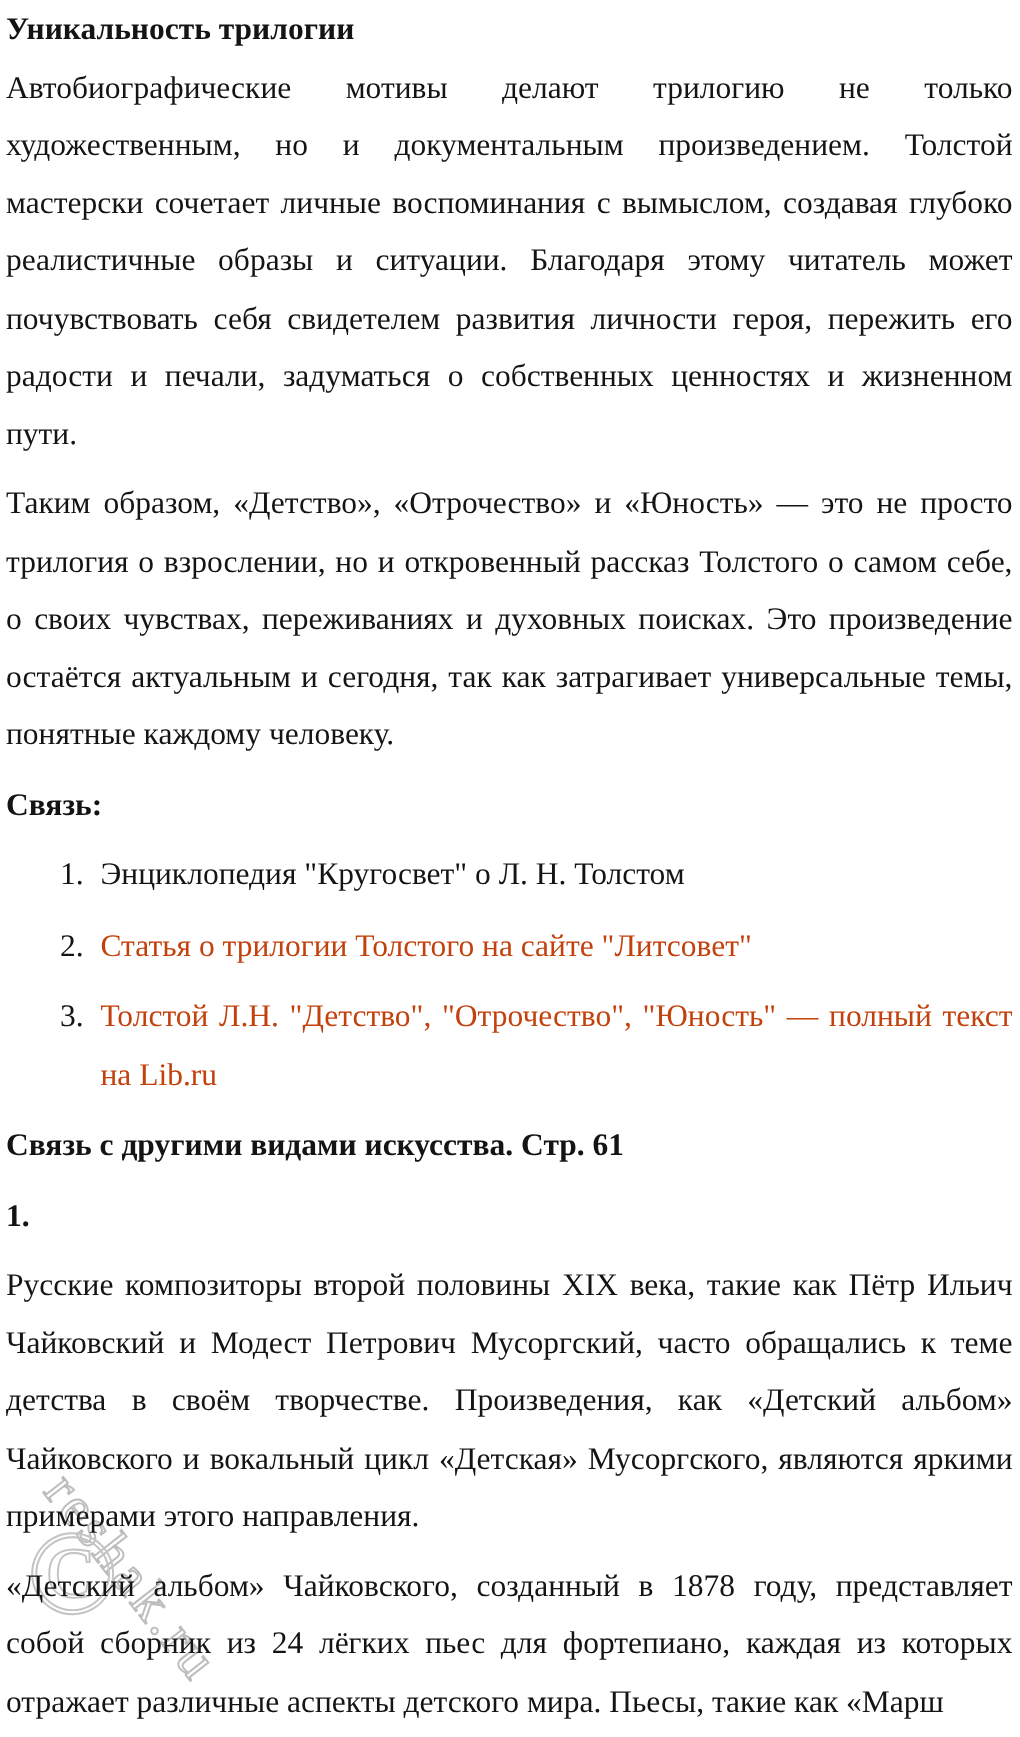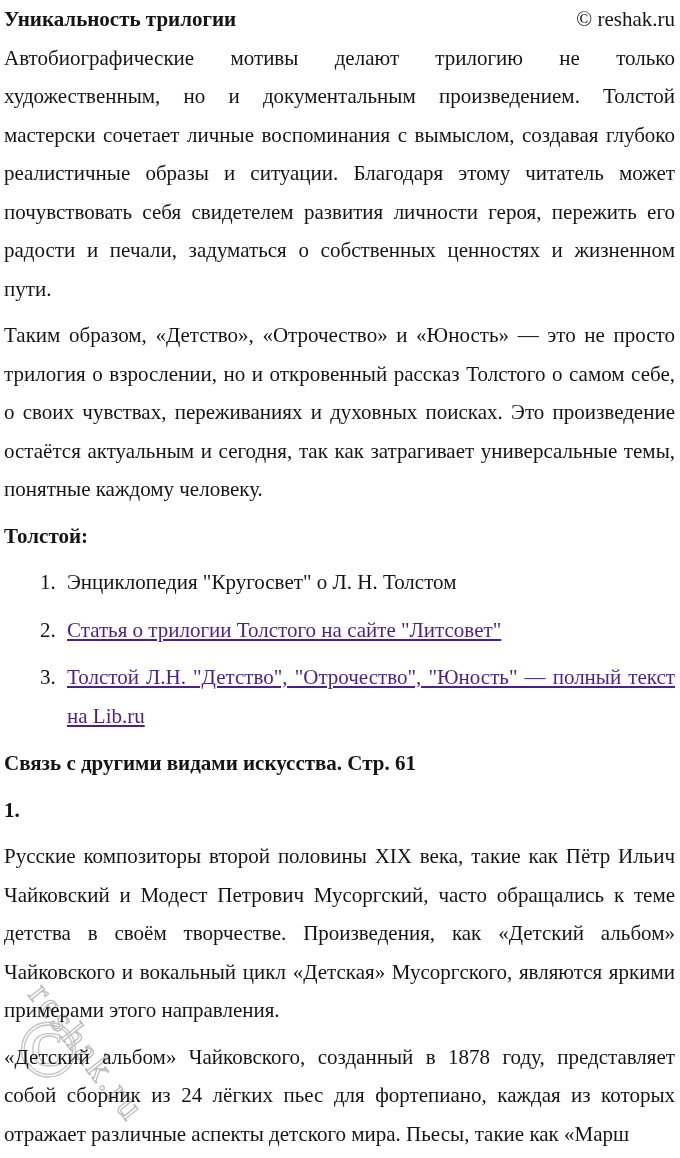--- a/index.html
+++ b/index.html
@@ -21,20 +21,21 @@
     padding: 0 5px 0 4px;
   }
   .content {
     position: relative;
     z-index: 2;
   }
   .doc-header {
     display: flex;
     justify-content: space-between;
     align-items: baseline;
+    flex-direction: column;
   }
   .doc-title {
     font-weight: bold;
   }
   .copyright {
     font-weight: normal;
   }
   p.para {
     margin: 0 0 8px 0;
     text-align: justify;
@@ -59,22 +60,21 @@
   }
   .ref-text {
     flex: 1 1 auto;
     text-align: justify;
   }
   .ref-plain {
     color: #141414;
     text-decoration: none;
   }
   .ref-link {
-    color: #4c1d95;
-    text-decoration: underline;
+    color: #c2410c;
     cursor: pointer;
   }
   .watermark-layer {
     position: absolute;
     left: 0;
     top: 0;
     width: 100%;
     height: 100%;
     z-index: 1;
     pointer-events: none;
@@ -108,28 +108,27 @@
 
   <div class="watermark-layer">
     <span class="wm-text">reshak.ru</span>
     <span class="wm-copy">©</span>
   </div>
 
   <div class="content">
 
     <div class="doc-header">
       <span class="doc-title">Уникальность трилогии</span>
-      <span class="copyright">© reshak.ru</span>
     </div>
 
     <p class="para">Автобиографические мотивы делают трилогию не только художественным, но и документальным произведением. Толстой мастерски сочетает личные воспоминания с вымыслом, создавая глубоко реалистичные образы и ситуации. Благодаря этому читатель может почувствовать себя свидетелем развития личности героя, пережить его радости и печали, задуматься о собственных ценностях и жизненном пути.</p>
 
     <p class="para">Таким образом, «Детство», «Отрочество» и «Юность» — это не просто трилогия о взрослении, но и откровенный рассказ Толстого о самом себе, о своих чувствах, переживаниях и духовных поисках. Это произведение остаётся актуальным и сегодня, так как затрагивает универсальные темы, понятные каждому человеку.</p>
 
-    <div class="bold-head">Толстой:</div>
+    <div class="bold-head">Связь:</div>
 
     <div class="ref-list">
 
       <div class="ref-item">
         <span class="ref-num">1.</span>
         <span class="ref-text ref-plain">Энциклопедия "Кругосвет" о Л. Н. Толстом</span>
       </div>
 
       <div class="ref-item">
         <span class="ref-num">2.</span>

